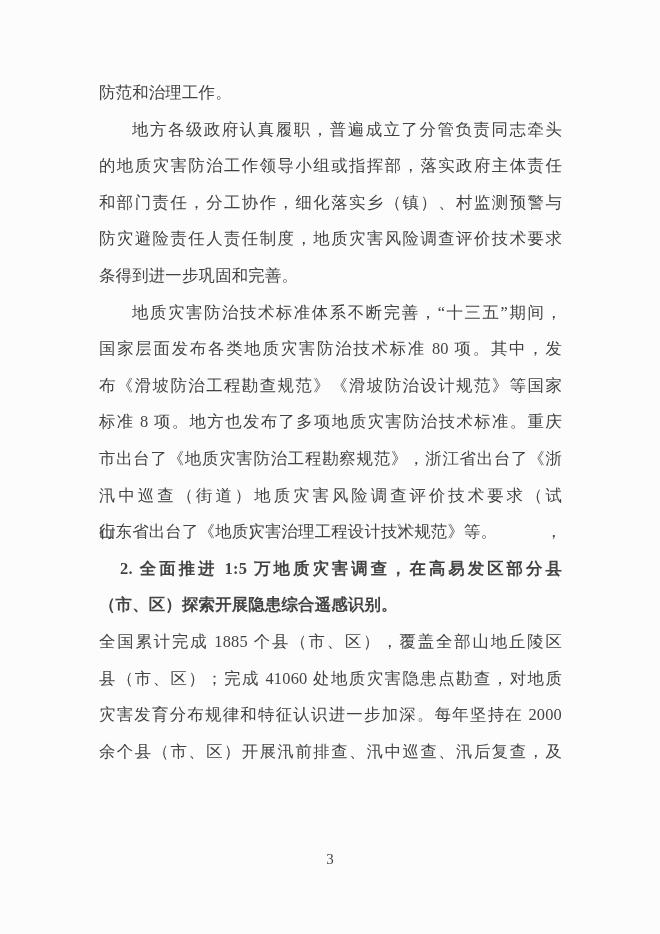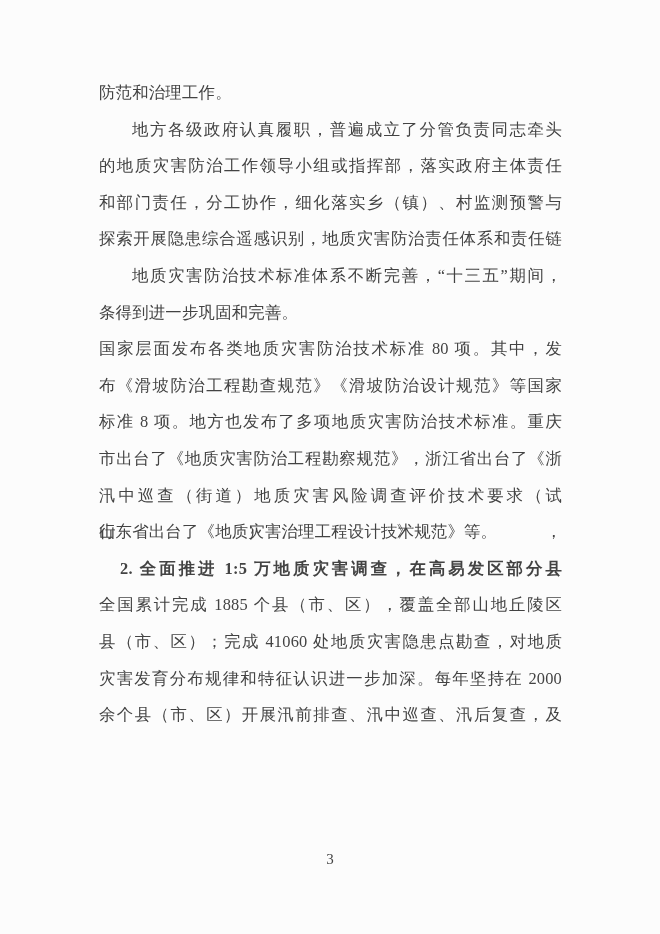--- a/index.html
+++ b/index.html
@@ -55,29 +55,30 @@
 </style>
 </head>
 <body>
 
 <div class="page">
   <div class="content">
       <div class="line">防范和治理工作。</div>
       <div class="line justify indent">地方各级政府认真履职，普遍成立了分管负责同志牵头</div>
       <div class="line justify">的地质灾害防治工作领导小组或指挥部，落实政府主体责任</div>
       <div class="line justify">和部门责任，分工协作，细化落实乡（镇）、村监测预警与</div>
-      <div class="line justify">探索开展隐患综合遥感识别，地质灾害防治责任体系和责任链</div>
+      <div class="line justify">防灾避险责任人责任制度，地质灾害风险调查评价技术要求</div>
+      <div class="line">条得到进一步巩固和完善。</div>
       <div class="line justify indent">地质灾害防治技术标准体系不断完善，“十三五”期间，</div>
-      <div class="line">条得到进一步巩固和完善。</div>
       <div class="line justify">国家层面发布各类地质灾害防治技术标准 80 项。其中，发</div>
       <div class="line justify">布《滑坡防治工程勘查规范》《滑坡防治设计规范》等国家</div>
       <div class="line justify">标准 8 项。地方也发布了多项地质灾害防治技术标准。重庆</div>
       <div class="line justify">市出台了《地质灾害防治工程勘察规范》，浙江省出台了《浙</div>
       <div class="line justify">汛中巡查（街道）地质灾害风险调查评价技术要求（试行）》，</div>
       <div class="line">山东省出台了《地质灾害治理工程设计技术规范》等。</div>
       <div class="line justify bold indent-sm">2. 全面推进 1:5 万地质灾害调查，在高易发区部分县</div>
+      <div class="line bold">（市、区）探索开展隐患综合遥感识别。</div>
       <div class="line justify">全国累计完成 1885 个县（市、区），覆盖全部山地丘陵区</div>
       <div class="line justify">县（市、区）；完成 41060 处地质灾害隐患点勘查，对地质</div>
       <div class="line justify">灾害发育分布规律和特征认识进一步加深。每年坚持在 2000</div>
       <div class="line justify">余个县（市、区）开展汛前排查、汛中巡查、汛后复查，及</div>
     </div>
   <div class="page-number">3</div>
 </div>
 
 </body></html>

